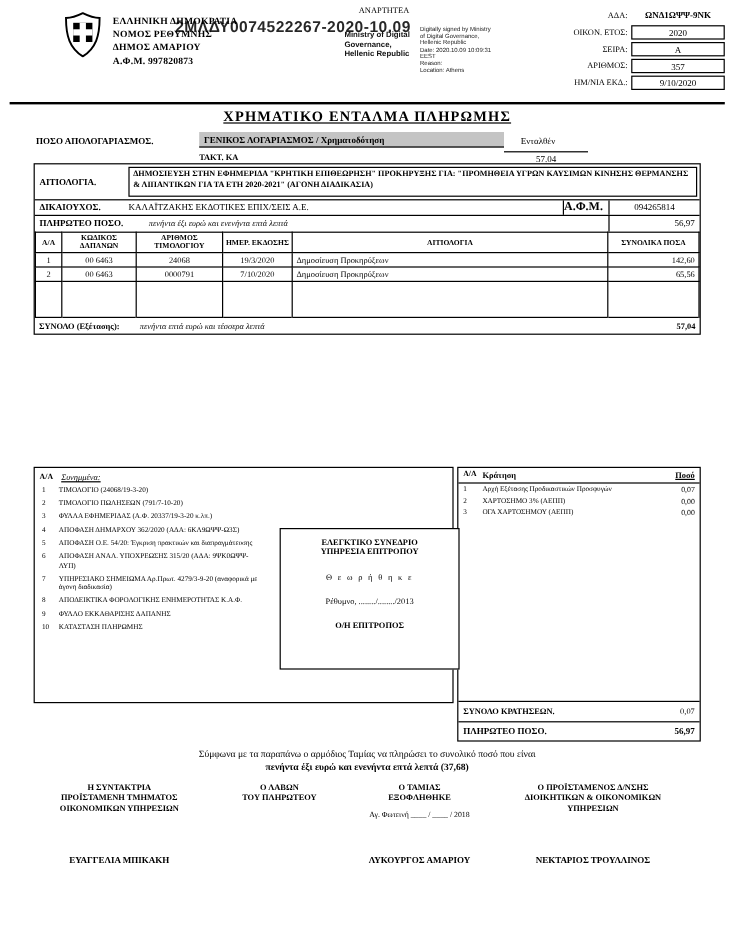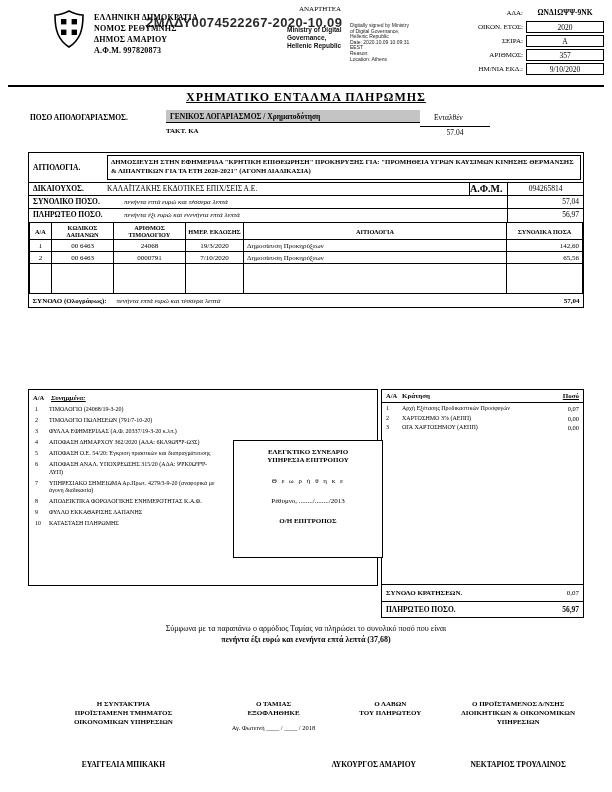--- a/index.html
+++ b/index.html
@@ -34,21 +34,21 @@
   
   #acct-label { left:30px; top:113px; font-size:7.5px; font-weight:bold; }
   #acct-gray { left:166px; top:110px; width:254px; height:13px; background:#c4c4c4;
                border-bottom:1px solid #000; font-size:7.5px; font-weight:bold; padding:2px 4px; }
   #acct-entalthen { left:434px; top:113px; font-size:7.5px; }
   #acct-ka { left:166px; top:127px; font-size:7px; font-weight:bold; }
   #acct-entalthen-val { left:420px; top:126px; width:70px; text-align:center; font-size:7.5px;
                         border-top:1px solid #000; padding-top:1px; }
 
   
-  #main { left:28px; top:152px; width:556px; border:1px solid #000; }
+  #main { left:28px; top:136px; width:556px; border:1px solid #000; }
   .row-ait { position:relative; height:30px; border-bottom:1px solid #000; }
   .ait-label { position:absolute; left:4px; top:10px; font-size:7.5px; font-weight:bold; }
   .ait-box { position:absolute; left:78px; top:2px; right:2px; bottom:2px; border:1px solid #000;
              font-size:6.8px; font-weight:bold; padding:2px 3px; line-height:1.3; }
   .row-ben { display:flex; height:13px; border-bottom:1px solid #000; line-height:12px; }
   .ben-label { width:78px; padding-left:4px; font-size:7.5px; font-weight:bold; }
   .ben-name { flex:1; font-size:7.5px; }
   .ben-afm-label { width:38px; border-left:1px solid #000; font-size:10px; font-weight:bold; }
   .ben-afm-value { width:76px; border-left:1px solid #000; text-align:center; font-size:7.5px; }
   .row-amt { display:flex; height:13px; line-height:12px; }
@@ -65,21 +65,21 @@
   #items tr.data td { border:1px solid #000; height:12px; }
   #items tr.filler td { border-left:1px solid #000; border-right:1px solid #000; height:30px; }
   #items tr.total-row td { border-top:1px solid #000; height:13px; }
   .ctr { text-align:center; } .rgt { text-align:right; }
   .tl { font-weight:bold; padding-left:4px; } .tw { font-style:italic; } .tv { font-weight:bold; text-align:right; }
 
   
   #att-box { left:28px; top:389px; width:350px; height:197px; border:1px solid #000; padding:4px 4px; }
   .att-head { display:flex; margin-bottom:4px; }
   .att-head-aa { width:18px; font-size:6.5px; font-weight:bold; }
-  .att-head-title { font-size:7px; font-weight:bold; font-style:italic; text-decoration:underline;text-align:right; }
+  .att-head-title { font-size:7px; font-weight:normal; font-style:italic; text-decoration:underline;text-align:right; }
   .att-item { display:flex; margin-bottom:3.5px; }
   .att-num { width:16px; padding-left:2px; font-size:6px; }
   .att-text { width:172px; font-size:6px; line-height:1.25; }
 
   
   #audit-box { left:233px; top:440px; width:150px; height:118px; border:1px solid #000; background:#fff;
                z-index:5; text-align:center; font-size:7px; }
   #audit-box .l1 { margin-top:7px; font-weight:bold; }
   #audit-box .l2 { font-weight:bold; }
   #audit-box .theo { margin-top:13px; letter-spacing:1.5px; }
@@ -101,21 +101,21 @@
   .ded-total .lbl { flex:1; font-size:7px; font-weight:bold; }
   .ded-total .val { width:50px; text-align:right; font-size:7px; }
   .ded-pay { position:absolute; left:0; right:0; bottom:0; height:16px; border-top:1px solid #000;
              display:flex; align-items:center; padding:0 4px; }
   .ded-pay .lbl { flex:1; font-size:7.5px; font-weight:bold; }
   .ded-pay .val { width:50px; text-align:right; font-size:7.5px; font-weight:bold; }
 
   
   #instr { left:36px; top:623px; width:540px; text-align:center; font-size:8px; line-height:11px; }
   #instr .l2 { font-weight:bold; }
-  #sig, #names { left:40px; top:652px; width:556px; display:flex;margin-top:48px; }
+  #sig, #names { left:16px; top:652px; width:556px; display:flex; }
   #names { top:712px;align-items:flex-end; }
   .sig-col { text-align:center; font-size:7px; font-weight:bold; line-height:9px; }
   .sig-col .datefill { margin-top:5px; font-weight:normal; font-size:6.5px; }
   .c1 { width:30%; } .c2 { width:18%; } .c3 { width:24%; } .c4 { width:28%; }
   .name { text-align:center; font-size:7.5px; font-weight:bold; }
 </style>
 </head>
 <body>
 
 <div class="page">
@@ -188,25 +188,20 @@
       <div class="ait-box">ΔΗΜΟΣΙΕΥΣΗ ΣΤΗΝ ΕΦΗΜΕΡΙΔΑ "ΚΡΗΤΙΚΗ ΕΠΙΘΕΩΡΗΣΗ" ΠΡΟΚΗΡΥΞΗΣ ΓΙΑ: "ΠΡΟΜΗΘΕΙΑ ΥΓΡΩΝ ΚΑΥΣΙΜΩΝ ΚΙΝΗΣΗΣ ΘΕΡΜΑΝΣΗΣ &amp; ΛΙΠΑΝΤΙΚΩΝ ΓΙΑ ΤΑ ΕΤΗ 2020-2021" (ΑΓΟΝΗ ΔΙΑΔΙΚΑΣΙΑ)</div>
     </div>
 
     <div class="row-ben">
       <span class="ben-label">ΔΙΚΑΙΟΥΧΟΣ.</span>
       <span class="ben-name">ΚΑΛΑΪΤΖΑΚΗΣ ΕΚΔΟΤΙΚΕΣ ΕΠΙΧ/ΣΕΙΣ Α.Ε.</span>
       <span class="ben-afm-label">Α.Φ.Μ.</span>
       <span class="ben-afm-value">094265814</span>
     </div>
 
-    <div class="row-amt first">
-      <span class="amt-label">ΣΥΝΟΛΙΚΟ ΠΟΣΟ.</span>
-      <span class="amt-words">πενήντα επτά ευρώ και τέσσερα λεπτά</span>
-      <span class="amt-value">57,04</span>
-    </div>
 
     <div class="row-amt">
       <span class="amt-label">ΠΛΗΡΩΤΕΟ ΠΟΣΟ.</span>
       <span class="amt-words">πενήντα έξι ευρώ και ενενήντα επτά λεπτά</span>
       <span class="amt-value">56,97</span>
     </div>
 
     <table id="items">
       <colgroup>
         <col style="width:22px">
@@ -245,21 +240,21 @@
         </tr>
         <tr class="filler">
           <td></td>
             <td></td>
             <td></td>
             <td></td>
             <td></td>
             <td></td>
         </tr>
         <tr class="total-row">
-          <td colspan="2" class="tl">ΣΥΝΟΛΟ (Ολογράφως):</td>
+          <td colspan="2" class="tl">ΣΥΝΟΛΟ (Εξέτασης):</td>
           <td colspan="3" class="tw">πενήντα επτά ευρώ και τέσσερα λεπτά</td>
           <td class="tv">57,04</td>
         </tr>
       </tbody>
     </table>
   </div>
 
   <div class="abs" id="att-box">
     <div class="att-head">
       <span class="att-head-aa">Α/Α</span>
@@ -348,27 +343,27 @@
 
   <div class="abs" id="instr">
     <div class="l1">Σύμφωνα με τα παραπάνω ο αρμόδιος Ταμίας να πληρώσει το συνολικό ποσό που είναι</div>
     <div class="l2">πενήντα έξι ευρώ και ενενήντα επτά λεπτά (37,68)</div>
   </div>
 
   <div class="abs" id="sig">
     <div class="sig-col c1 pre">Η ΣΥΝΤΑΚΤΡΙΑ
 ΠΡΟΪΣΤΑΜΕΝΗ ΤΜΗΜΑΤΟΣ
 ΟΙΚΟΝΟΜΙΚΩΝ ΥΠΗΡΕΣΙΩΝ</div>
+    <div class="sig-col c2 pre">Ο ΛΑΒΩΝ
+ΤΟΥ ΠΛΗΡΩΤΕΟΥ</div>
     <div class="sig-col c3">
       <div class="pre">Ο ΤΑΜΙΑΣ
 ΕΞΟΦΛΗΘΗΚΕ</div>
       <div class="datefill">Αγ. Φωτεινή ____ / ____ / 2018</div>
     </div>
-    <div class="sig-col c2 pre">Ο ΛΑΒΩΝ
-ΤΟΥ ΠΛΗΡΩΤΕΟΥ</div>
     <div class="sig-col c4 pre">Ο ΠΡΟΪΣΤΑΜΕΝΟΣ Δ/ΝΣΗΣ
 ΔΙΟΙΚΗΤΙΚΩΝ &amp; ΟΙΚΟΝΟΜΙΚΩΝ
 ΥΠΗΡΕΣΙΩΝ</div>
   </div>
 
   <div class="abs" id="names">
     <div class="name c1">ΕΥΑΓΓΕΛΙΑ ΜΠΙΚΑΚΗ</div>
     <div class="name c2"></div>
     <div class="name c3">ΛΥΚΟΥΡΓΟΣ ΑΜΑΡΙΟΥ</div>
     <div class="name c4">ΝΕΚΤΑΡΙΟΣ ΤΡΟΥΛΛΙΝΟΣ</div>

